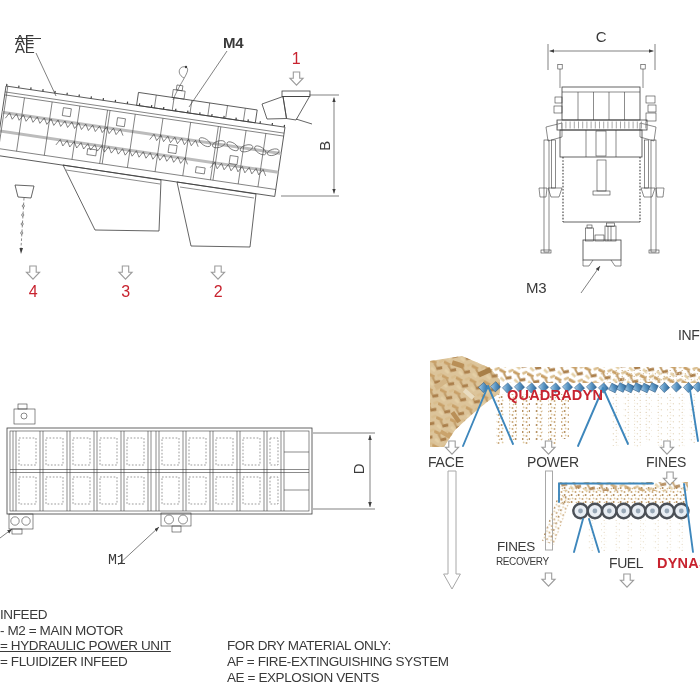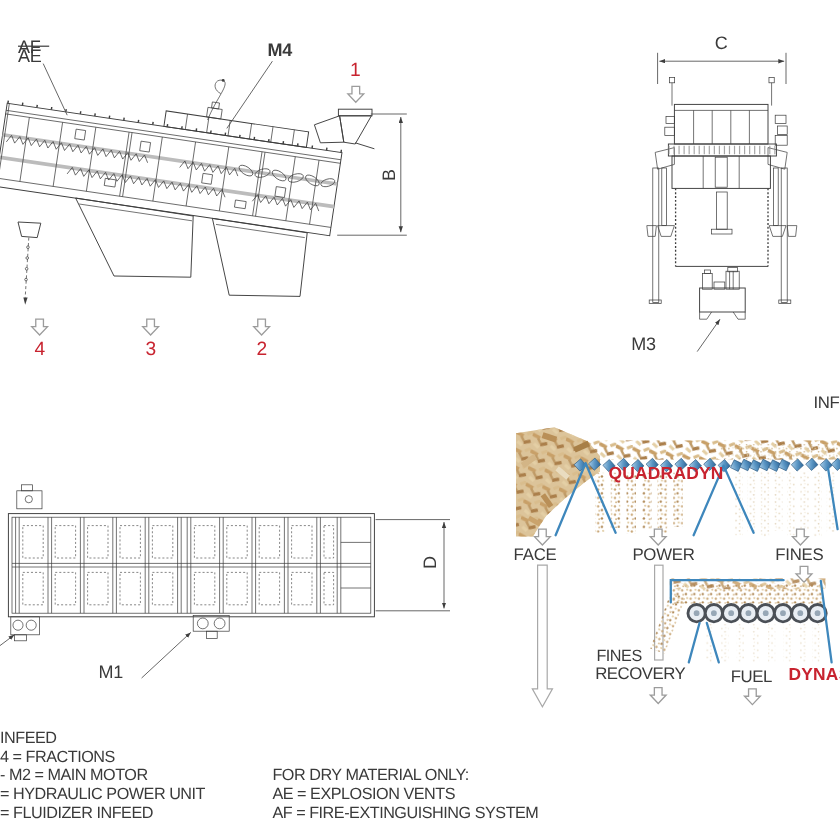--- a/index.html
+++ b/index.html
@@ -435,36 +435,35 @@
 <div class="t red num" style="left:285px;top:51px;">1</div>
 <div class="t lbl rot" style="left:315px;top:138px;width:20px;text-align:center;">B</div>
 <div class="t red num" style="left:22px;top:284px;">4</div>
 <div class="t red num" style="left:114.5px;top:284px;">3</div>
 <div class="t red num" style="left:207px;top:284px;">2</div>
 
 <div class="t lbl" style="left:591px;top:29px;width:20px;text-align:center;">C</div>
 <div class="t lbl" style="left:526px;top:280px;">M3</div>
 
 <div class="t lbl rot" style="left:349px;top:461px;width:20px;text-align:center;">D</div>
-<div class="t lbl" style="left:82px;top:553px;">M1</div>
+<div class="t lbl" style="left:108px;top:553px;font-family:Liberation Mono, monospace;">M1</div>
 
 <div class="t brand" style="left:507px;top:340px;margin-top:48px;">QUADRADYN</div>
 <div class="t" style="left:678px;top:328px;font-size:14px;">INFEED</div>
 <div class="t flowlbl" style="left:428px;top:455px;">FACE</div>
 <div class="t flowlbl" style="left:527px;top:455px;">POWER</div>
 <div class="t flowlbl" style="left:646px;top:455px;">FINES</div>
 <div class="t" style="left:497px;top:539px;font-size:13.5px;">FINES</div>
-<div class="t" style="left:496px;top:554px;font-size:14px;">RECOVERY</div>
+<div class="t" style="left:496px;top:554px;font-size:10px;">RECOVERY</div>
 <div class="t" style="left:609px;top:556px;font-size:14px;text-align:center;">FUEL</div>
 <div class="t brand" style="left:657px;top:556px;">DYNASCREEN</div>
 
 <div style="position:absolute;left:0;top:607px;">
   <div class="t" style="position:static;">INFEED</div>
-  <div class="t" style="position:static;">4 = FRACTIONS</div>
   <div class="t" style="position:static;">- M2 = MAIN MOTOR</div>
-  <div class="t" style="position:static;">= HYDRAULIC POWER UNIT</div>
+  <div class="t" style="position:static;text-decoration:underline;">= HYDRAULIC POWER UNIT</div>
   <div class="t" style="position:static;">= FLUIDIZER INFEED</div>
 </div>
 <div style="position:absolute;left:227px;top:638.4px;">
   <div class="t" style="position:static;">FOR DRY MATERIAL ONLY:</div>
+  <div class="t" style="position:static;">AF = FIRE-EXTINGUISHING SYSTEM</div>
   <div class="t" style="position:static;">AE = EXPLOSION VENTS</div>
-  <div class="t" style="position:static;">AF = FIRE-EXTINGUISHING SYSTEM</div>
 </div>
 
 </body></html>

